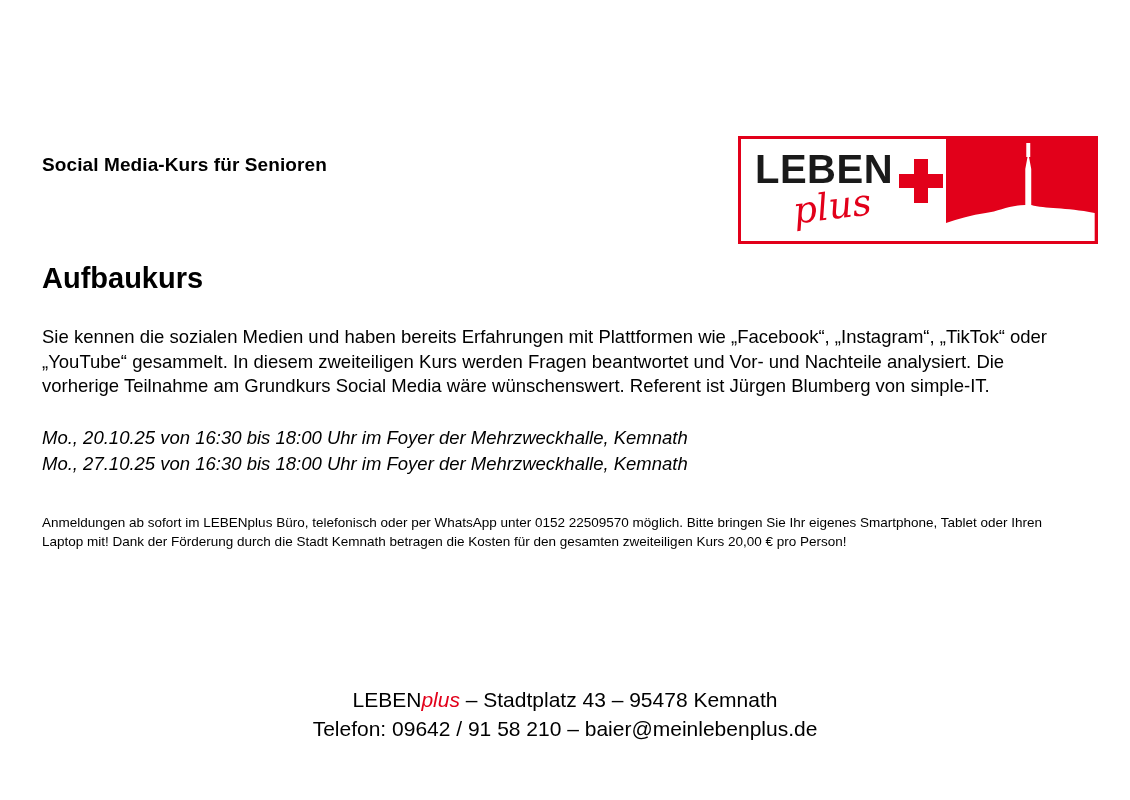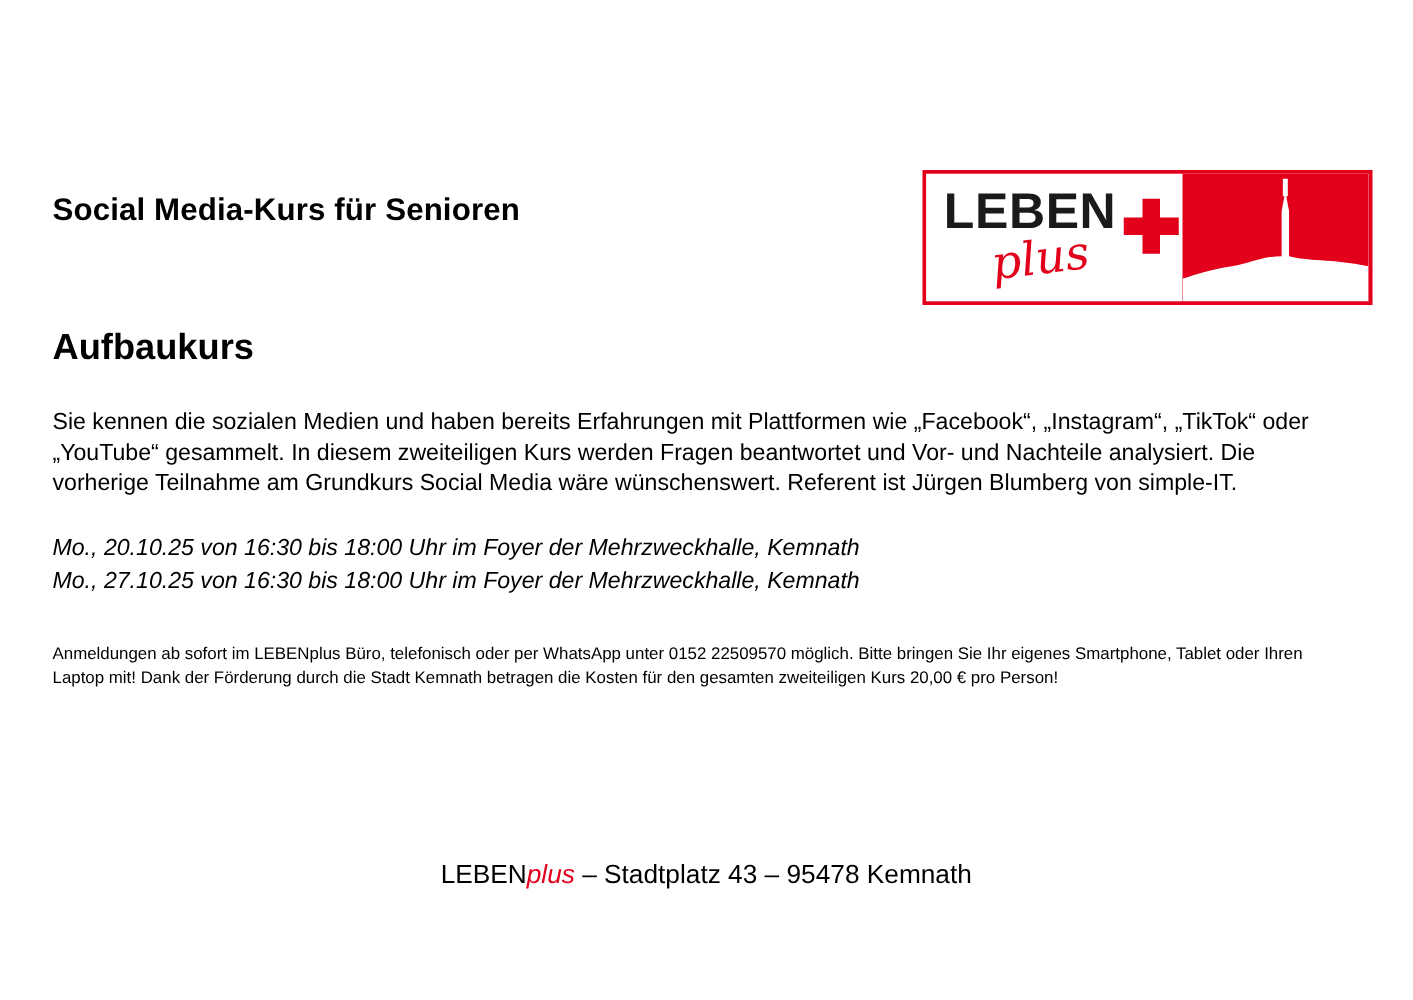--- a/index.html
+++ b/index.html
@@ -27,21 +27,21 @@
     position: absolute;
     left: 42px;
     top: 130px;
     right: 32px;
     height: 120px;
   }
   .doc-title {
     position: absolute;
     left: 0;
     top: 24px;
-    font-size: 25px;
+    font-size: 19px;
     font-weight: bold;
     letter-spacing: 0.1px;
     white-space: nowrap;
   }
 
   
   .logo {
     position: absolute;
     right: 0px;
     top: 6px;
@@ -201,15 +201,16 @@
     <div>Mo., 20.10.25 von 16:30 bis 18:00 Uhr im Foyer der Mehrzweckhalle, Kemnath</div>
     <div>Mo., 27.10.25 von 16:30 bis 18:00 Uhr im Foyer der Mehrzweckhalle, Kemnath</div>
   </div>
 
   <div class="smallprint">Anmeldungen ab sofort im LEBENplus Büro, telefonisch oder per WhatsApp unter 0152 22509570 möglich. Bitte bringen Sie Ihr eigenes Smartphone, Tablet oder Ihren Laptop mit! Dank der Förderung durch die Stadt Kemnath betragen die Kosten für den gesamten zweiteiligen Kurs 20,00 € pro Person!</div>
 
   <div class="footer">
     <div>
       <span class="brand-leben">LEBEN</span><span class="brand-plus">plus</span><span> – Stadtplatz 43 – 95478 Kemnath</span>
     </div>
+    <div>Telefon: 09642 / 91 58 210 – baier@meinlebenplus.de</div>
   </div>
 
 </div>
 
 </body></html>

